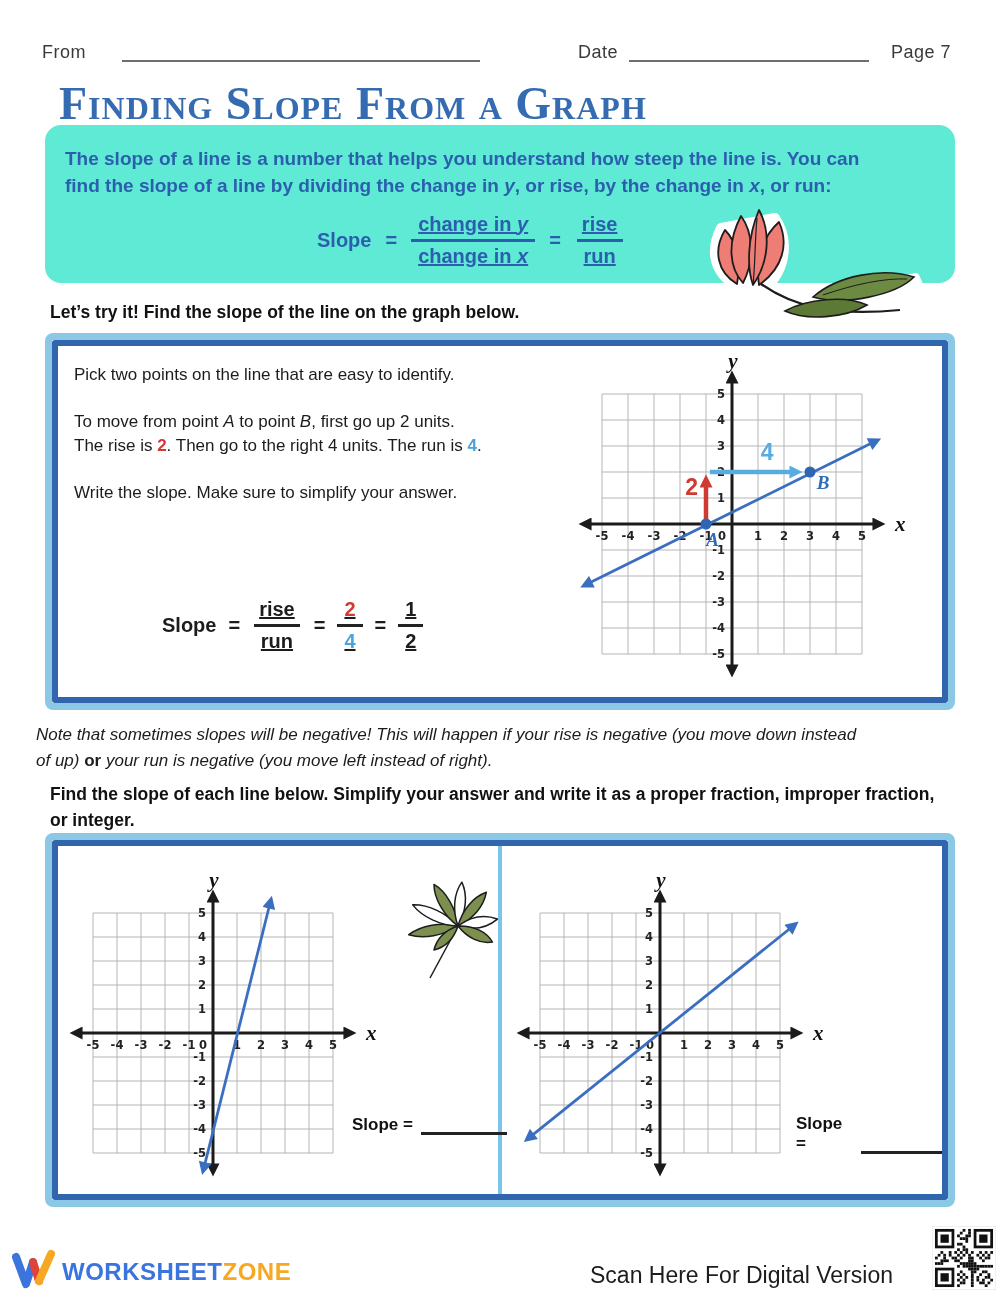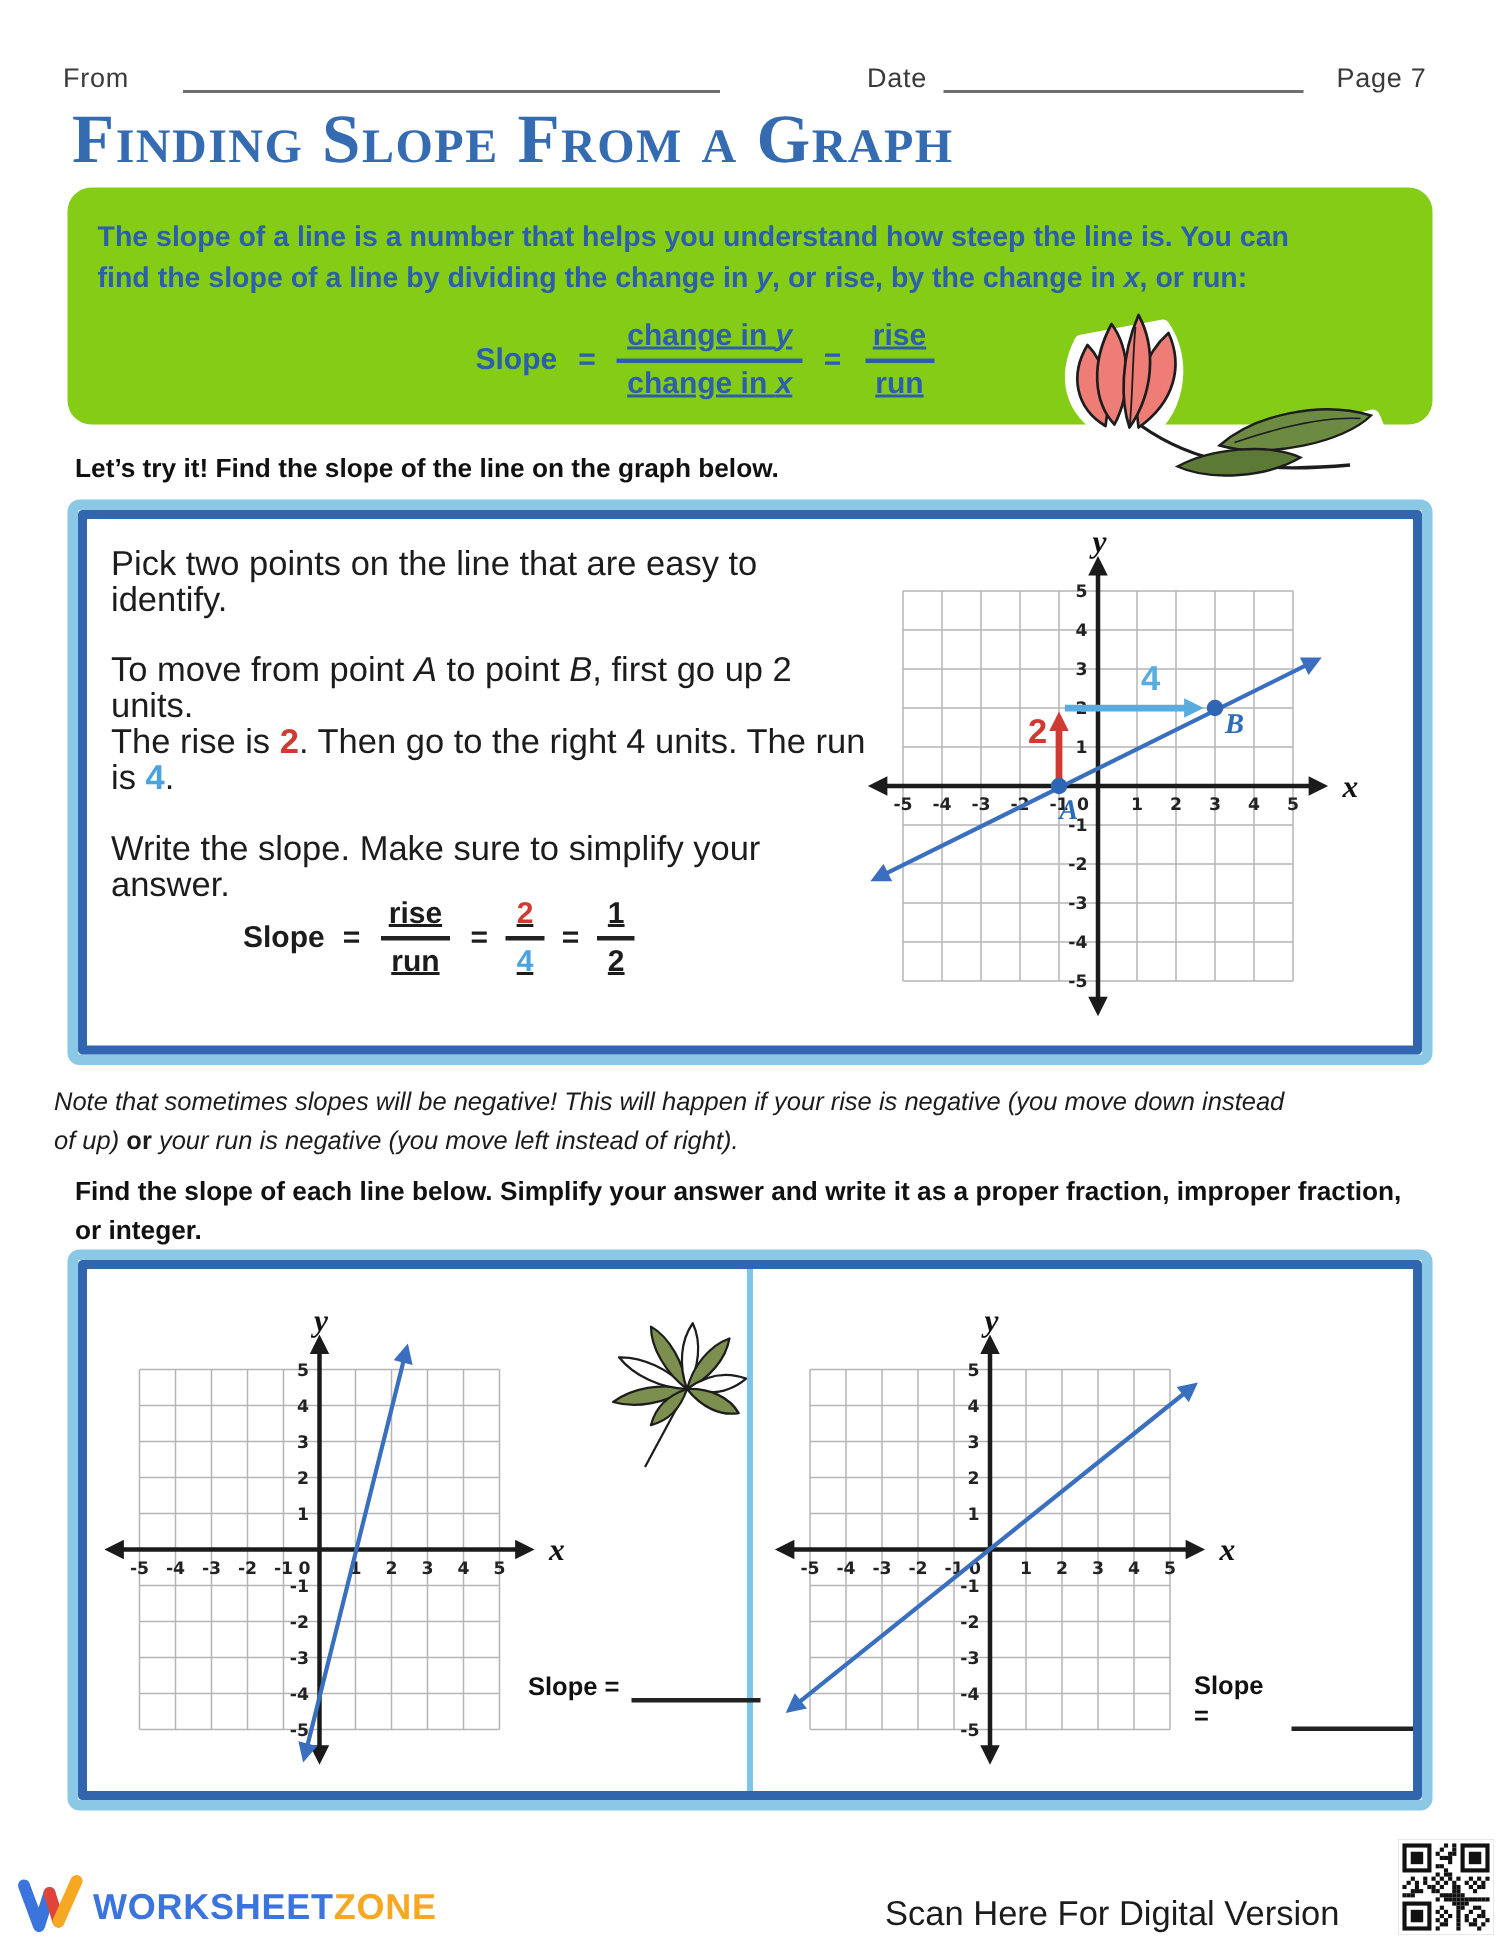--- a/index.html
+++ b/index.html
@@ -9,38 +9,38 @@
 
   
   .hdr-label{font-size:18px;color:#3a3a3a;letter-spacing:.5px;}
   .fill-line{border-bottom:2px solid #6e6e6e;height:0;}
 
   
   .title{font-family:"Liberation Serif",serif;font-variant:small-caps;font-weight:bold;
          font-size:46px;color:#356cb1;letter-spacing:1px;line-height:1;}
 
   
-  .info-box{background:#84cc16;border-radius:16px;}
+  .info-box{background:#5eead4;border-radius:16px;}
   .info-text{font-size:19px;font-weight:bold;color:#2b5fad;line-height:27px;}
   .it{font-style:italic;}
   .formula{display:flex;align-items:center;gap:14px;font-size:20px;font-weight:bold;color:#2b5fad;}
   .frac{display:inline-flex;flex-direction:column;align-items:center;font-weight:bold;line-height:1.15;text-decoration:underline;}
   .frac .num{padding:0 7px 3px;}
   .frac .den{border-top:3px solid #222;padding:3px 7px 0;}
   .blue-frac .den{border-top-color:#2b5fad;}
 
   
   .lead{font-size:17.5px;font-weight:bold;color:#111;}
 
   
   .blue-box{border:7px solid #8ac8e6;border-radius:8px;box-sizing:border-box;}
   .blue-box-in{border:6px solid #3166ae;border-radius:3px;width:100%;height:100%;
                box-sizing:border-box;position:relative;background:#fff;}
 
-  .ex-text{font-size:23px;line-height:24px;color:#1c1c1c;width:505px;}
+  .ex-text{font-size:17px;line-height:24px;color:#1c1c1c;width:505px;}
   .ex-text p{margin:0 0 23px 0;}
   .red{color:#cf3a32;font-weight:bold;}
   .blue{color:#4aa3dc;font-weight:bold;}
   .ex-eq{display:flex;align-items:center;gap:12px;font-size:20px;font-weight:bold;color:#1c1c1c;}
 
   .note{font-size:17px;font-style:italic;line-height:26px;color:#1c1c1c;}
   .note .or{font-style:normal;font-weight:bold;}
   .directions{font-size:17.5px;font-weight:bold;line-height:26px;color:#111;}
 
   .slope-row{font-size:17px;font-weight:bold;color:#111;display:flex;align-items:flex-end;gap:8px;}
@@ -57,21 +57,21 @@
 <body>
 
 <div class="page">
 
   <span class="abs hdr-label" style="left:42px;top:42px;">From</span>
   <span class="abs fill-line" style="left:122px;top:60px;width:358px;"></span>
   <span class="abs hdr-label" style="left:578px;top:42px;">Date</span>
   <span class="abs fill-line" style="left:629px;top:60px;width:240px;"></span>
   <span class="abs hdr-label" style="left:891px;top:42px;">Page 7</span>
 
-  <h1 class="abs title" style="left:48px;top:70px;margin:0;">Finding Slope From a Graph</h1>
+  <h1 class="abs title" style="left:48px;top:70px;margin:11px;">Finding Slope From a Graph</h1>
 
   <div class="abs info-box" style="left:45px;top:125px;width:910px;height:158px;">
     <div class="info-text" style="padding:20px 24px 0 20px;">
       <span>The slope of a line is a number that helps you understand how steep the line is. You can</span><br>
       <span>find the slope of a line by dividing the change in </span><span class="it">y</span><span>, or rise, by the change in </span><span class="it">x</span><span>, or run:</span>
     </div>
     <div class="formula" style="margin:14px 0 0 272px;">
       <span>Slope</span>
       <span>=</span>
       <span class="frac blue-frac">

